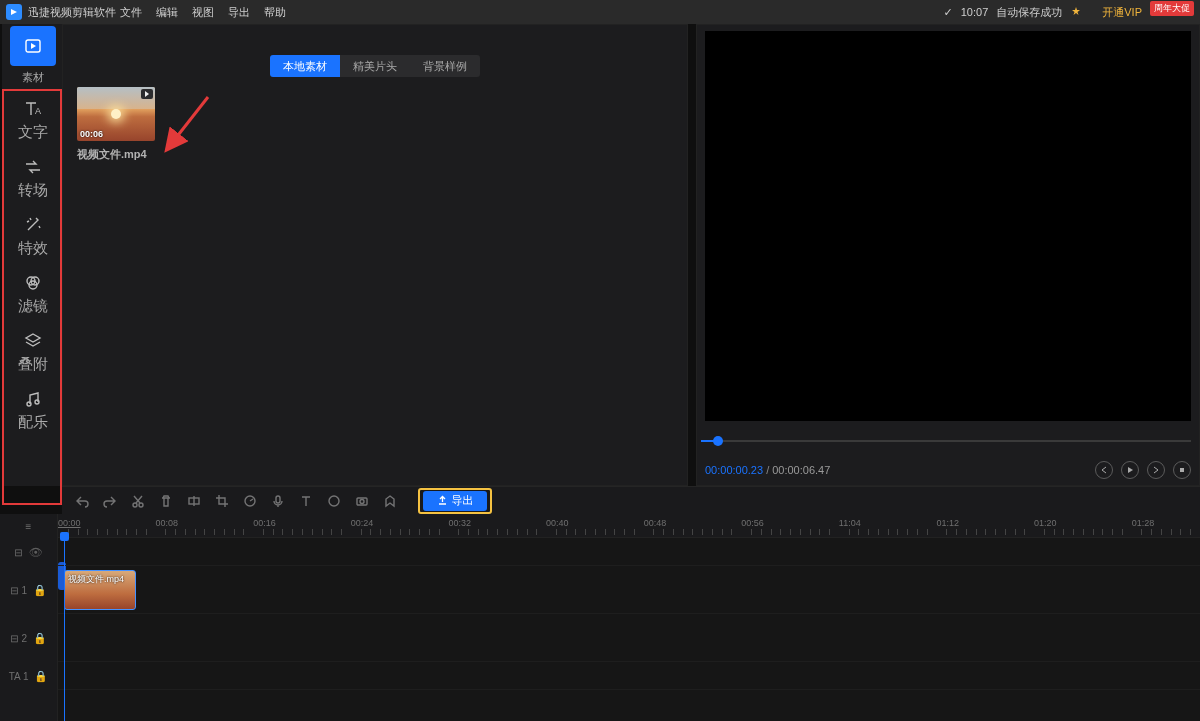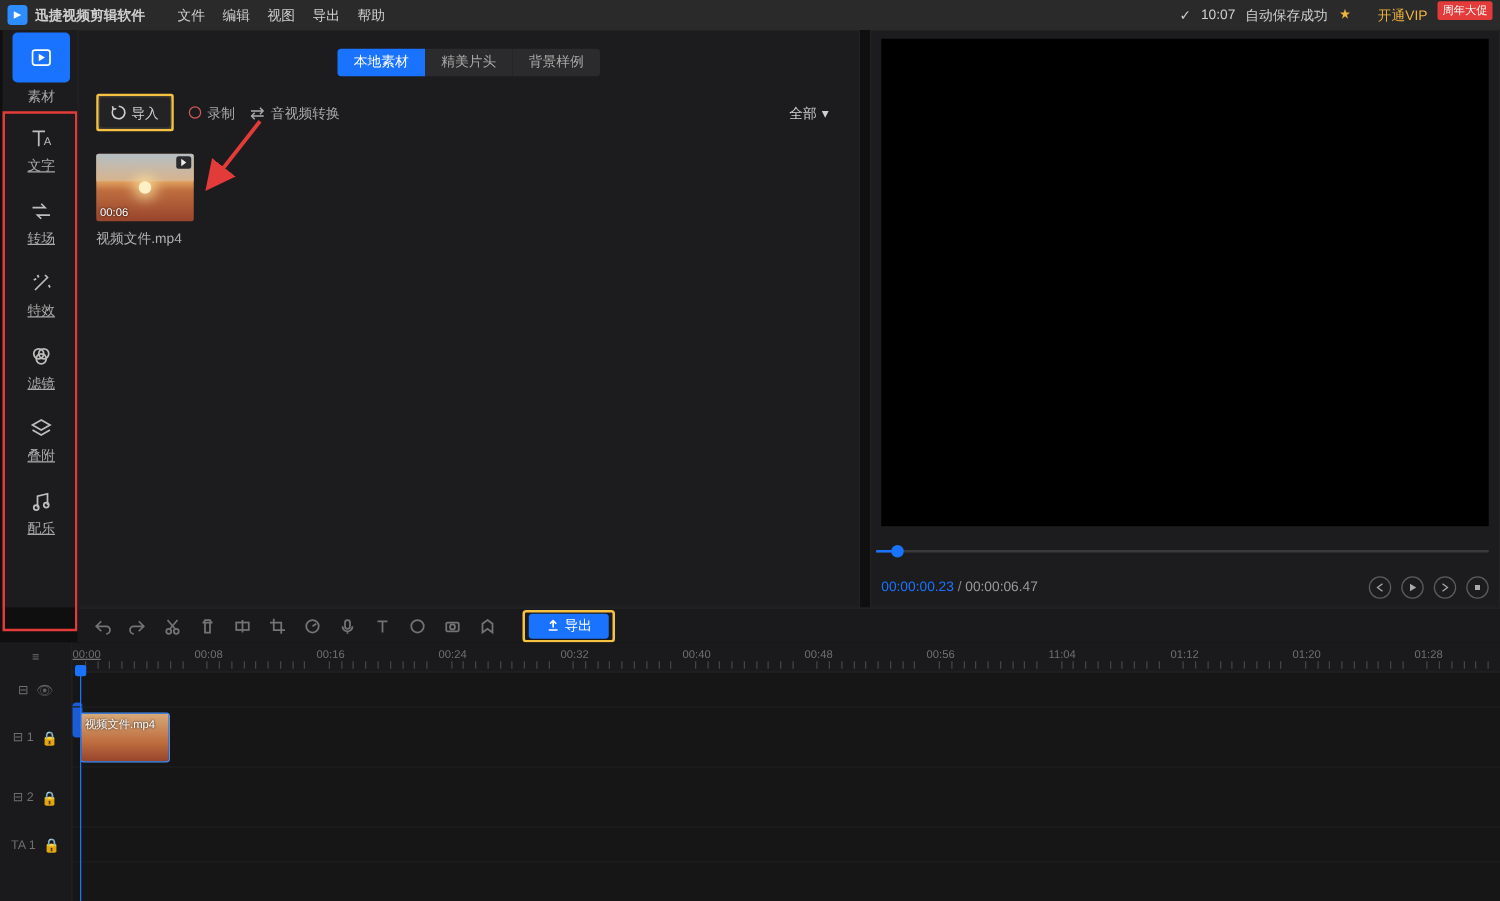--- a/index.html
+++ b/index.html
@@ -14,21 +14,21 @@
   .titlebar {
     height: 24px; background: #2a2a2a;
     display: flex; align-items: center; padding: 0 6px;
     font-size: 11px;
   }
   .titlebar .logo {
     width: 16px; height: 16px; background: #2d8cff;
     border-radius: 3px; margin-right: 6px;
     display: flex; align-items: center; justify-content: center;
   }
-  .titlebar .app-name { margin-right: 26px; color: #cfcfcf; font-weight: bold;}
+  .titlebar .app-name { margin-right: 4px; color: #cfcfcf;}
   .titlebar .menu-item { margin-right: 14px; cursor: pointer; color: #cfcfcf;}
   .titlebar .right { margin-left: auto; display: flex; align-items: center; gap: 8px; color:#cfcfcf;}
   .titlebar .check { color:#cfcfcf; }
   .titlebar .vip { color:#f0b43c; display:flex; align-items:center; gap:20px;}
   .titlebar .badge {
     background:#e33a3a; color:#fff; font-size:9px; padding:1px 4px; border-radius:2px;
     position:relative; top:-4px;
   }
   
   .sidebar {
@@ -36,36 +36,36 @@
     background: #1c1c1e;
   }
   .sidebar-item {
     height: 52px; display: flex; flex-direction: column;
     align-items: center; justify-content: center; gap: 4px;
     cursor: pointer; color: #d8d8d8;
   }
   .sidebar-item.active { background:#1a73ff; color:#fff; height:40px; margin:2px 8px; border-radius:4px;}
   .sidebar-item.nonactive { height:58px; }
   .s-icon { width: 20px; height: 20px; display:flex; align-items:center; justify-content:center;}
-  .s-label { font-size: 11px; color:#a9a9a9;text-decoration:underline;}
+  .s-label { font-size: 15px; color:#a9a9a9;}
   .redbox {
     position:absolute; left:0; top:65px; width:60px; height:416px;
     border:2px solid #e33a3a; pointer-events:none;
   }
   
   .media-panel {
     position:absolute; left:62px; top:24px; width:626px; height:462px;
     background:#1c1c1e; border:1px solid #222;
   }
   .media-tabs {
     display:flex; justify-content:center; gap:0; padding-top:14px;
   }
   .media-tab {
     width:70px; height:22px; line-height:22px; text-align:center;
-    font-size:11px; background:#2b2b2d; color:#a9a9a9; cursor:pointer;
+    font-size:11px; background:#2b2b2d; color:#a9a9a9; cursor:pointer;margin-top:16px;
   }
   .media-tab.active { background:#1a73ff; color:#fff; }
   .media-tab:first-child { border-radius:3px 0 0 3px;}
   .media-tab:last-child { border-radius:0 3px 3px 0;}
   .media-toolbar {
     display:flex; align-items:center; padding:14px 14px 8px 14px; gap:12px;
   }
   .import-btn {
     width:58px; height:26px; border:1px solid #3a3a3a; border-radius:3px;
     background:#232325; display:flex; align-items:center; justify-content:center;
@@ -75,21 +75,21 @@
     width:62px; height:30px; border:2px solid #f5c242;
     display:flex; align-items:center; justify-content:center; border-radius:2px;
   }
   .tb-btn { display:flex; align-items:center; gap:5px; color:#a9a9a9; font-size:11px; cursor:pointer;}
   .tb-btn .dot { width:10px; height:10px; border:1.5px solid #d05a5a; border-radius:50%;}
   .tb-btn .swap { font-size:14px; color:#a9a9a9;}
   .filter-dd {
     margin-left:auto; font-size:11px; color:#cfcfcf;
     display:flex; align-items:center; gap:4px; cursor:pointer; padding-right:10px;
   }
-  .clip-thumb-wrap { padding:10px 14px; }
+  .clip-thumb-wrap { padding:10px 14px;font-weight:bold; }
   .clip-thumb {
     width:78px; height:54px; border-radius:2px; position:relative;
     background: linear-gradient(to bottom,#d7a97a 0%,#f0b56b 35%,#be6d3f 55%,#97442c 100%);
     overflow:hidden;
   }
   .clip-thumb .sky{
     position:absolute;top:0;left:0;right:0;height:40%;
     background:linear-gradient(to bottom,#b5bfc5,#d8b38c);
   }
   .clip-thumb .sun{
@@ -308,42 +308,20 @@
     <span class="s-label">配乐</span>
   </div>
   <div class="redbox"></div>
 </div>
 
 <div class="media-panel">
   <div class="media-tabs">
     <div class="media-tab active">本地素材</div>
     <div class="media-tab">精美片头</div>
     <div class="media-tab">背景样例</div>
-  </div>
-  <div class="media-toolbar">
-    <div class="import-wrap">
-      <div class="import-btn">
-        <svg width="12" height="12" viewBox="0 0 12 12">
-            <path d="M6 1 A5 5 0 1 1 1.5 3.5 M1 1 L1.5 3.5 L4 3" fill="none" stroke="#cfcfcf" stroke-width="1.3"></path>
-          </svg>
-        <span>导入</span>
-      </div>
-    </div>
-    <div class="tb-btn">
-      <span class="dot"></span>
-      <span>录制</span>
-    </div>
-    <div class="tb-btn">
-      <span class="swap">⇄</span>
-      <span>音视频转换</span>
-    </div>
-    <div class="filter-dd">
-      <span>全部</span>
-      <span>▾</span>
-    </div>
   </div>
   <div class="clip-thumb-wrap">
     <div class="clip-thumb">
       <div class="sky"></div>
         <div class="sun"></div>
       <div class="play"></div>
       <div class="dur">00:06</div>
     </div>
     <div class="clip-name">视频文件.mp4</div>
   </div>

